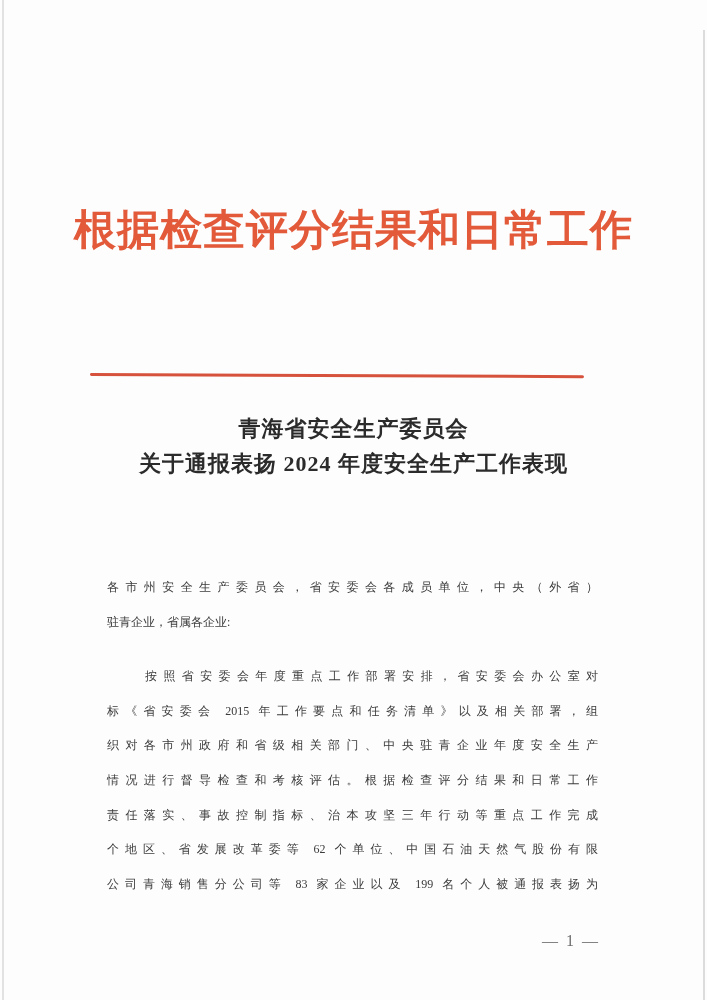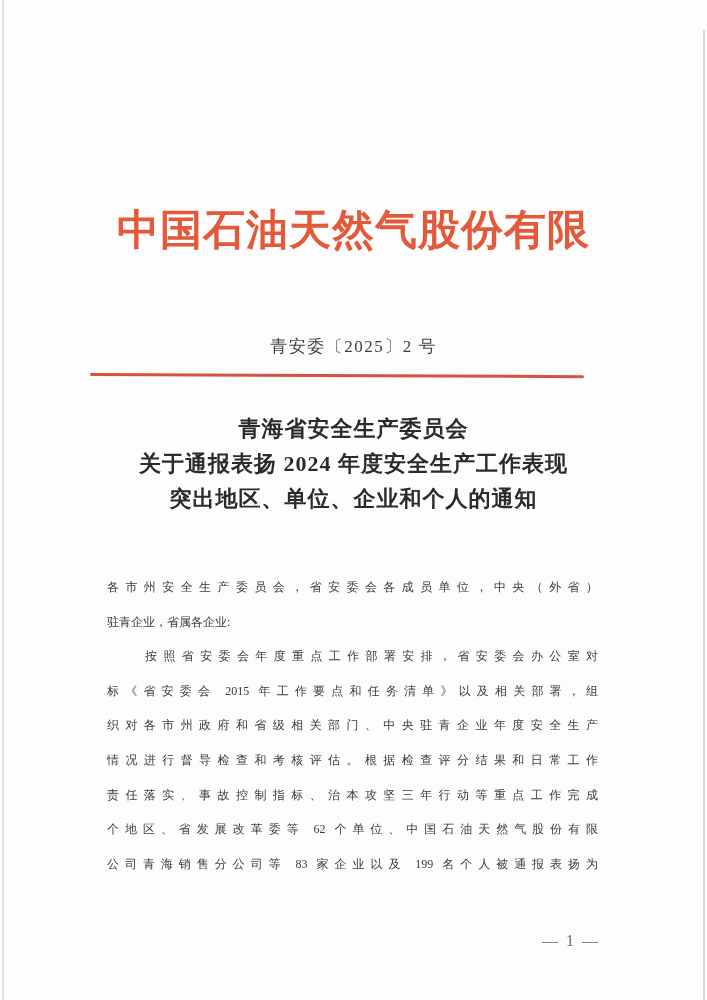--- a/index.html
+++ b/index.html
@@ -91,48 +91,47 @@
     text-align-last: justify;
     text-justify: inter-ideograph;
     white-space: nowrap;
   }
   .body-line.short {
     text-align: left;
     text-align-last: left;
   }
   .body-line.indent {
     text-indent: 38px;
+    margin-top: 20px;
   }
   .page-number {
     position: absolute;
     top: 932px;
     right: 107px;
     font-size: 16px;
     letter-spacing: 2px;
     color: #6e6e6e;
     white-space: nowrap;
   }
 </style>
 </head>
 <body>
 
 <div class="page">
   <div class="edge-left"></div>
   <div class="edge-right"></div>
 
-  <div class="header-title">中国石油天然气股份有限</div>
+  <div class="header-title">根据检查评分结果和日常工作</div>
 
-  <div class="doc-number">青安委〔2025〕2 号</div>
 
   <div class="red-rule"></div>
 
   <div class="doc-title">
     <div>青海省安全生产委员会</div>
     <div>关于通报表扬 2024 年度安全生产工作表现</div>
-    <div>突出地区、单位、企业和个人的通知</div>
   </div>
 
   <div class="doc-body">
     <div class="body-line">各市州安全生产委员会，省安委会各成员单位，中央（外省）</div>
     <div class="body-line short">驻青企业，省属各企业:</div>
     <div class="body-line indent">按照省安委会年度重点工作部署安排，省安委会办公室对</div>
     <div class="body-line">标《省安委会 2015 年工作要点和任务清单》以及相关部署，组</div>
     <div class="body-line">织对各市州政府和省级相关部门、中央驻青企业年度安全生产</div>
     <div class="body-line">情况进行督导检查和考核评估。根据检查评分结果和日常工作</div>
     <div class="body-line">责任落实、事故控制指标、治本攻坚三年行动等重点工作完成</div>

